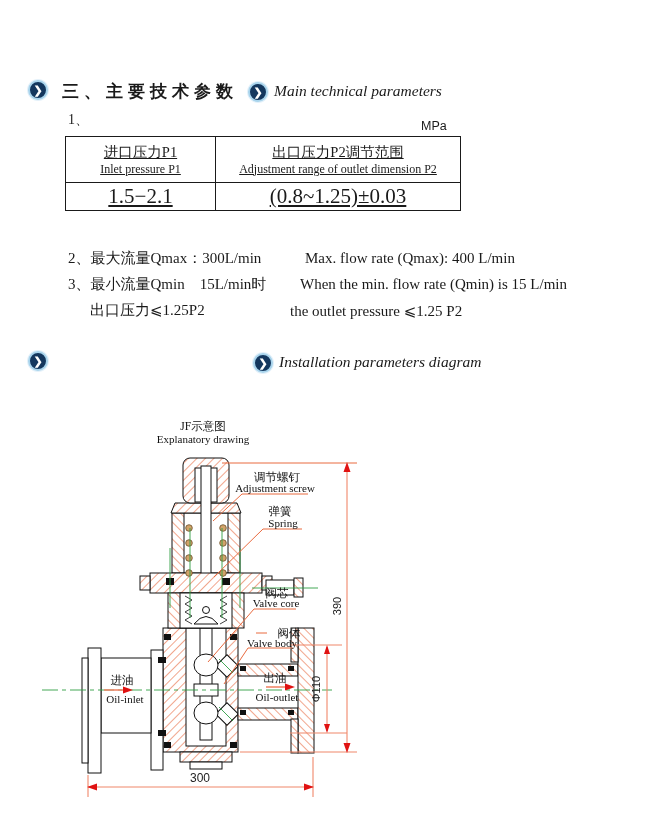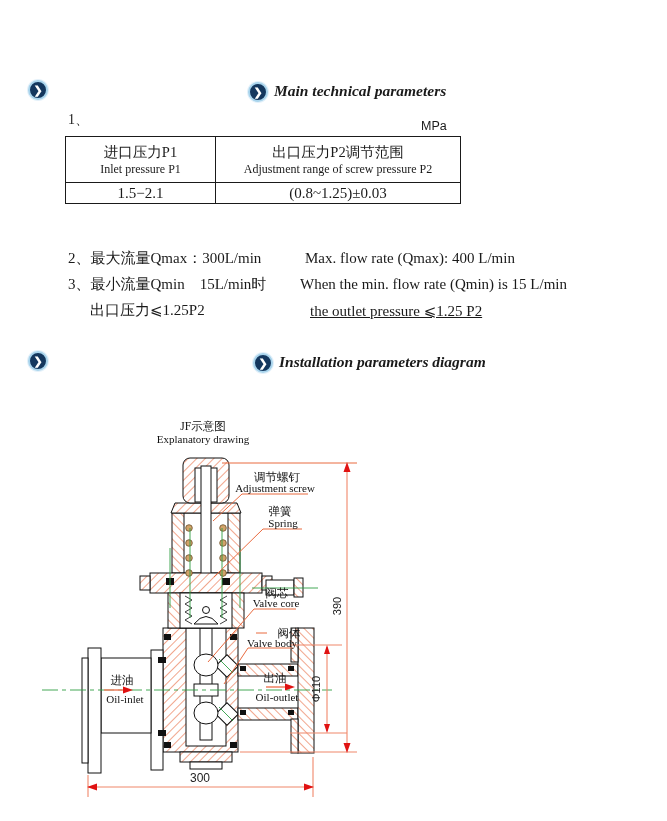--- a/index.html
+++ b/index.html
@@ -10,41 +10,42 @@
   }
   .abs { position:absolute; }
   .bullet {
     width:20px; height:20px; border-radius:50%;
     background:#14375e; border:2px solid #a9d4ec;
     box-shadow:0 0 0 1px #e4f1fa;
     color:#ffffff; display:flex; align-items:center; justify-content:center;
     font-size:11px; font-weight:bold; font-family:"Liberation Sans", sans-serif;
   }
   .zh-head { font-size:17px; letter-spacing:5px; font-weight:600; }
-  .en-head { font-size:15.5px; font-weight:bold; font-style:italic; }
+  .en-head { font-size:15.5px; font-weight:normal; font-style:italic; }
   .body-line { font-size:15px; white-space:pre; }
   .unit { font-family:"Liberation Sans", sans-serif; font-size:12.5px; }
   table.params { border-collapse:collapse; table-layout:fixed; width:395px; }
   table.params td {
-    border:1.5px solid #1a1a1a; text-align:center; vertical-align:middle; padding:1px 2px;
+    border:1.5px solid #1a1a1a; text-align:center; vertical-align:middle; padding:1px 2px;text-decoration:underline;
   }
   .hz { font-size:14.5px; }
   .he { font-size:12px; }
-  .cell-val { font-size:15px; height:21px; }
+  .cell-val { font-size:21px; height:21px; }
   svg text { font-family:"Liberation Serif", serif; fill:#111; }
   svg text.dim { font-family:"Liberation Sans", sans-serif; fill:#222; }
 </style>
 </head>
 <body>
 
 <div class="page">
 
   <div class="abs bullet" style="left:28px; top:80px;">
     <span>❯</span>
   </div>
+  <div class="abs zh-head" style="left:62px; top:80px;">三、主要技术参数</div>
   <div class="abs bullet" style="left:248px; top:82px;">
     <span>❯</span>
   </div>
   <div class="abs en-head" style="left:274px; top:82px;">Main technical parameters</div>
 
   <div class="abs body-line" style="left:68px; top:111px; font-size:14px;">1、</div>
   <div class="abs unit" style="left:421px; top:119px;">MPa</div>
 
   <table class="params abs" style="left:65px; top:136px;">
     <colgroup>
@@ -52,36 +53,36 @@
         <col style="width:245px">
       </colgroup>
     <tbody>
         <tr style="height:46px;">
       <td>
         <div class="hz">进口压力P1</div>
         <div class="he">Inlet pressure P1</div>
       </td>
       <td>
         <div class="hz">出口压力P2调节范围</div>
-        <div class="he">Adjustment range of screw pressure P2</div>
+        <div class="he">Adjustment range of outlet dimension P2</div>
       </td>
     </tr>
     <tr>
       <td class="cell-val">1.5−2.1</td>
       <td class="cell-val">(0.8~1.25)±0.03</td>
     </tr>
   </tbody>
     </table>
 
   <div class="abs body-line" style="left:68px; top:249px;">2、最大流量Qmax：300L/min</div>
   <div class="abs body-line" style="left:305px; top:250px;">Max. flow rate (Qmax): 400 L/min</div>
   <div class="abs body-line" style="left:68px; top:275px;">3、最小流量Qmin　15L/min时</div>
   <div class="abs body-line" style="left:300px; top:276px;">When the min. flow rate (Qmin) is 15 L/min</div>
   <div class="abs body-line" style="left:90px; top:301px;">出口压力⩽1.25P2</div>
-  <div class="abs body-line" style="left:310px; top:302px;text-decoration:underline;">the outlet pressure ⩽1.25 P2</div>
+  <div class="abs body-line" style="left:290px; top:302px;">the outlet pressure ⩽1.25 P2</div>
 
   <div class="abs bullet" style="left:28px; top:351px;">
     <span>❯</span>
   </div>
   <div class="abs bullet" style="left:253px; top:353px;">
     <span>❯</span>
   </div>
   <div class="abs en-head" style="left:279px; top:353px;">Installation parameters diagram</div>
 
   <svg class="abs" style="left:0; top:400px;" width="667" height="421" viewBox="0 0 667 421">

